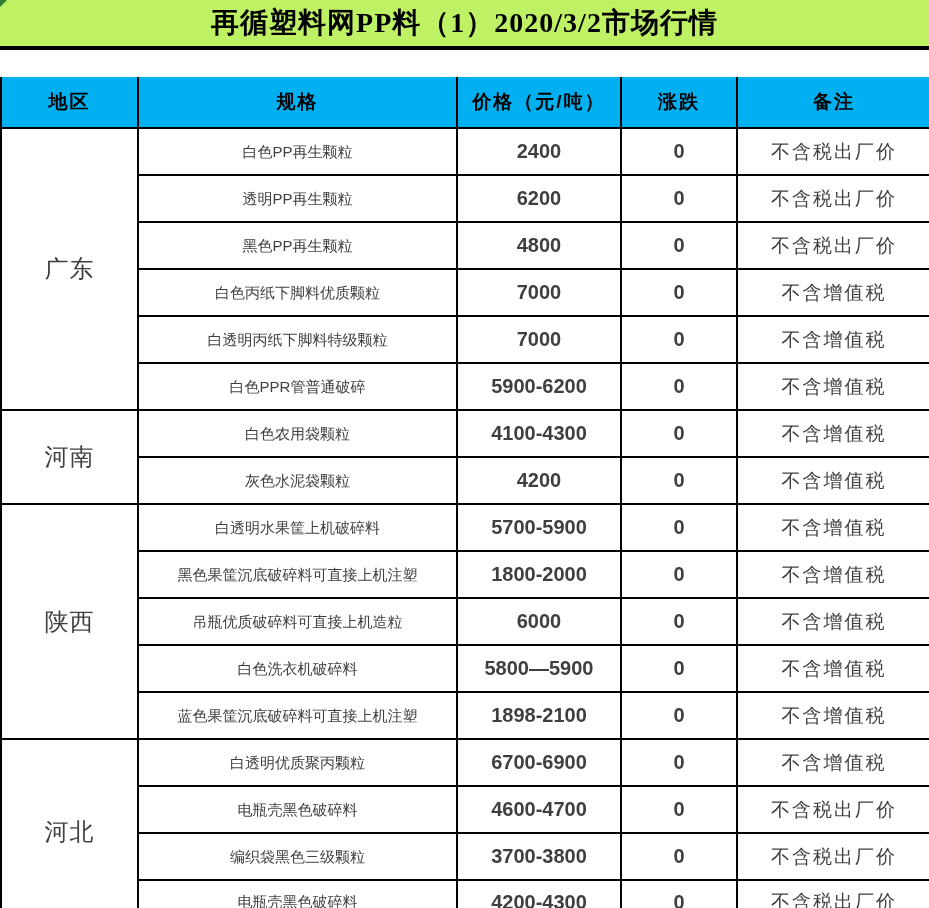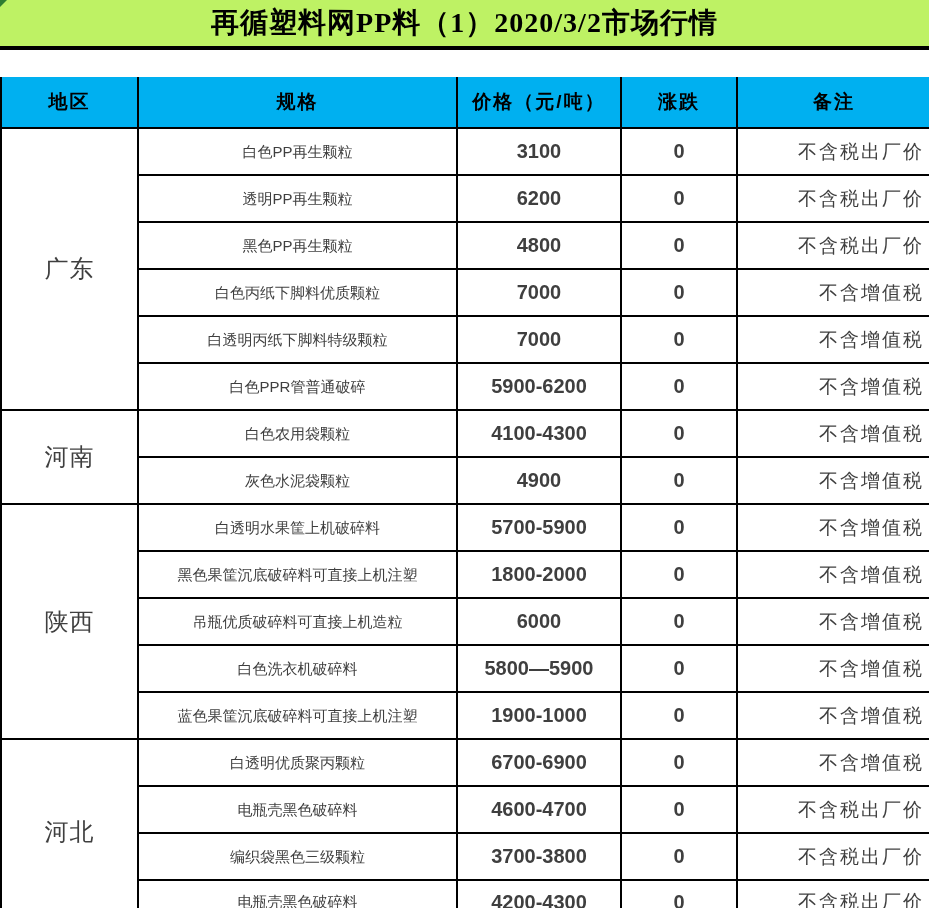--- a/index.html
+++ b/index.html
@@ -67,21 +67,21 @@
 
   .market-table td {
     border: 2px solid #000000;
     text-align: center;
     vertical-align: middle;
     color: #3f3f3f;
     background: #ffffff;
     overflow: hidden;
     padding: 0 6px;
   }
-  .market-table td:last-child { border-right: 0; text-align: right; }
+  .market-table td:last-child { border-right: 0; }
 
   .market-table tbody tr { height: 47px; }
 
   .region-cell {
     font-size: 24px;
     letter-spacing: 1px;
   }
   .spec-cell {
     font-size: 15px;
     line-height: 24px;
@@ -123,21 +123,21 @@
         <th>规格</th>
         <th>价格（元/吨）</th>
         <th>涨跌</th>
         <th>备注</th>
       </tr>
     </thead>
     <tbody>
         <tr>
           <td rowspan="6" class="region-cell">广东</td>
           <td class="spec-cell">白色PP再生颗粒</td>
-          <td class="price-cell">3100</td>
+          <td class="price-cell">2400</td>
           <td class="change-cell">0</td>
           <td class="remark-cell">不含税出厂价</td>
         </tr>
         <tr>
           <td class="spec-cell">透明PP再生颗粒</td>
           <td class="price-cell">6200</td>
           <td class="change-cell">0</td>
           <td class="remark-cell">不含税出厂价</td>
         </tr>
         <tr>
@@ -166,21 +166,21 @@
         </tr>
         <tr>
           <td rowspan="2" class="region-cell">河南</td>
           <td class="spec-cell">白色农用袋颗粒</td>
           <td class="price-cell">4100-4300</td>
           <td class="change-cell">0</td>
           <td class="remark-cell">不含增值税</td>
         </tr>
         <tr>
           <td class="spec-cell">灰色水泥袋颗粒</td>
-          <td class="price-cell">4900</td>
+          <td class="price-cell">4200</td>
           <td class="change-cell">0</td>
           <td class="remark-cell">不含增值税</td>
         </tr>
         <tr>
           <td rowspan="5" class="region-cell">陕西</td>
           <td class="spec-cell">白透明水果筐上机破碎料</td>
           <td class="price-cell">5700-5900</td>
           <td class="change-cell">0</td>
           <td class="remark-cell">不含增值税</td>
         </tr>
@@ -197,21 +197,21 @@
           <td class="remark-cell">不含增值税</td>
         </tr>
         <tr>
           <td class="spec-cell">白色洗衣机破碎料</td>
           <td class="price-cell">5800—5900</td>
           <td class="change-cell">0</td>
           <td class="remark-cell">不含增值税</td>
         </tr>
         <tr>
           <td class="spec-cell">蓝色果筐沉底破碎料可直接上机注塑</td>
-          <td class="price-cell">1900-1000</td>
+          <td class="price-cell">1898-2100</td>
           <td class="change-cell">0</td>
           <td class="remark-cell">不含增值税</td>
         </tr>
         <tr>
           <td rowspan="4" class="region-cell">河北</td>
           <td class="spec-cell">白透明优质聚丙颗粒</td>
           <td class="price-cell">6700-6900</td>
           <td class="change-cell">0</td>
           <td class="remark-cell">不含增值税</td>
         </tr>

